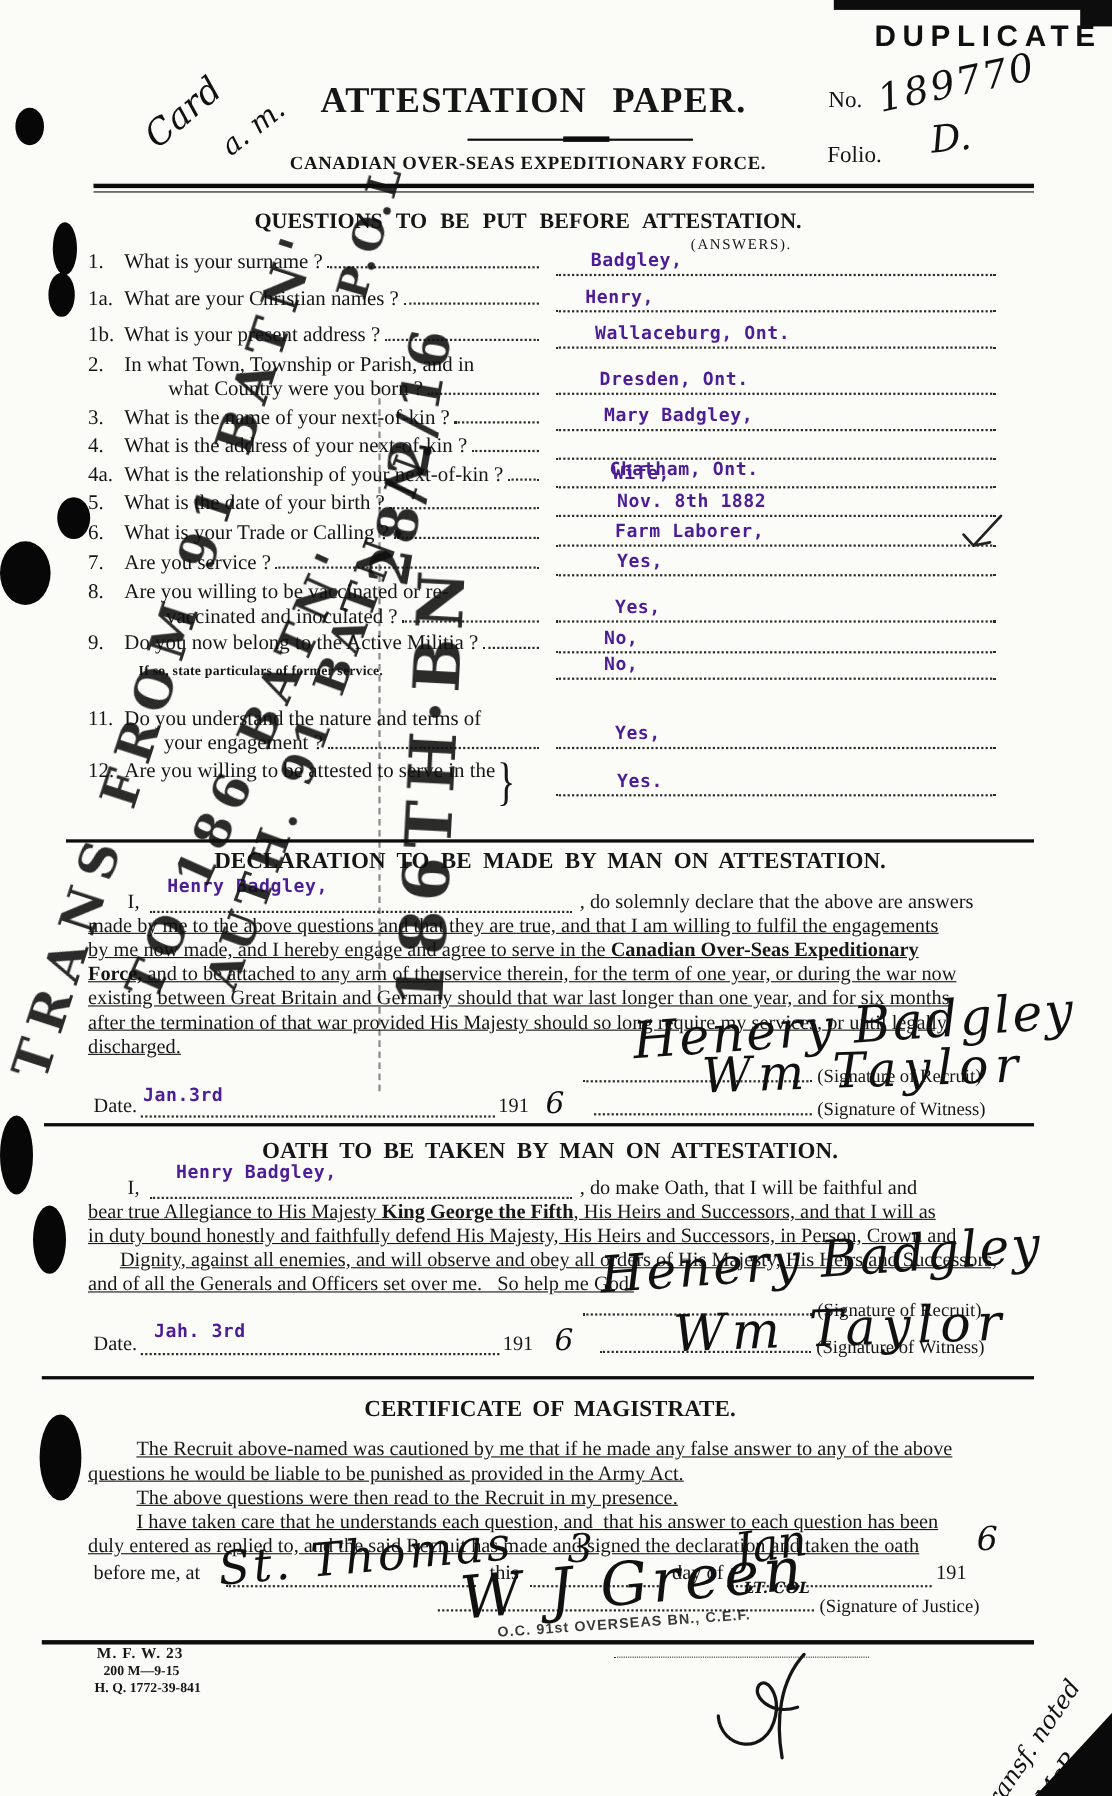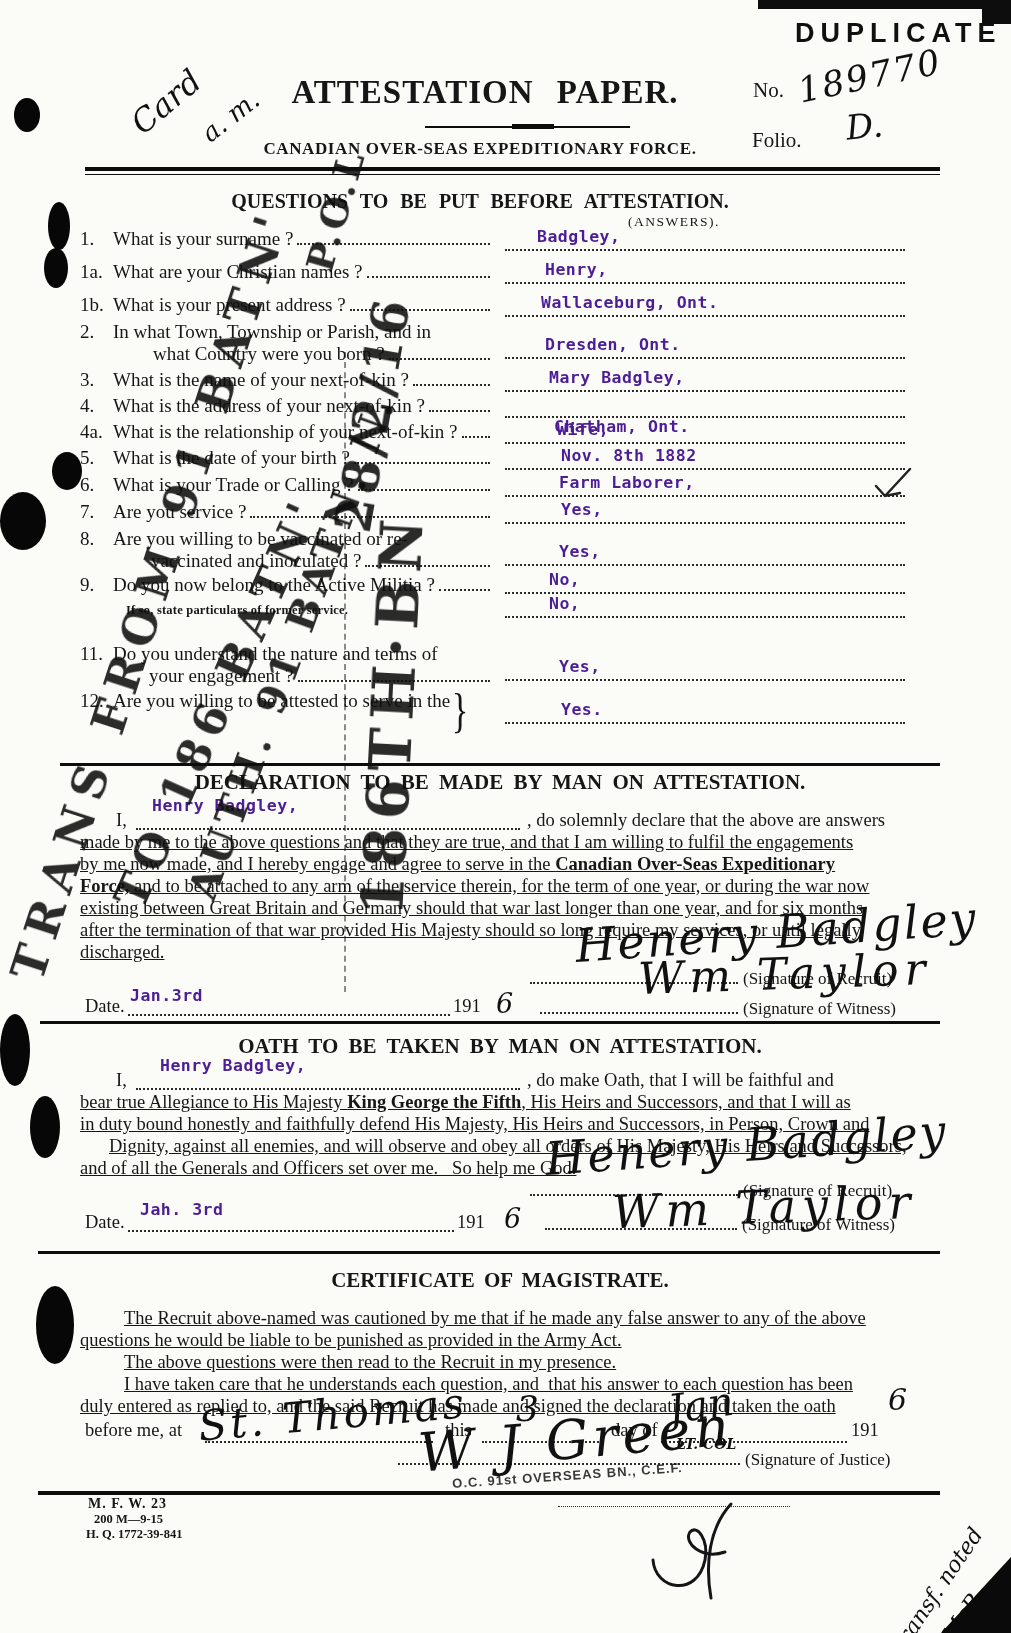--- a/index.html
+++ b/index.html
@@ -303,21 +303,21 @@
       <div class="blob" style="left: 44px; top: 248px; width: 24px; height: 40px;"></div>
       <div class="blob" style="left: 52px; top: 452px; width: 30px; height: 38px;"></div>
       <div class="blob" style="left: 0px; top: 492px; width: 46px; height: 58px;"></div>
       <div class="blob" style="left: 0px; top: 1014px; width: 30px; height: 72px;"></div>
       <div class="blob" style="left: 30px; top: 1096px; width: 30px; height: 62px;"></div>
       <div class="blob" style="left: 36px; top: 1286px; width: 38px; height: 78px;"></div>
     </div>
 <div class="dots-abs" style="left: 505px; top: 249px; width: 400px;"></div>
     <div class="typed z10" style="left: 537px; top: 227px;">Badgley,</div>
     <div class="dots-abs" style="left: 505px; top: 282px; width: 400px;"></div>
-    <div class="typed z10" style="left: 545px; top: 260px;">Henry,</div>
+    <div class="typed z10" style="left: 532px; top: 260px;">Henry,</div>
     <div class="dots-abs" style="left: 505px; top: 315px; width: 400px;"></div>
     <div class="typed z10" style="left: 541px; top: 293px;">Wallaceburg, Ont.</div>
     <div class="dots-abs" style="left: 505px; top: 357px; width: 400px;"></div>
     <div class="typed z10" style="left: 545px; top: 335px;">Dresden, Ont.</div>
     <div class="dots-abs" style="left: 505px; top: 390px; width: 400px;"></div>
     <div class="typed z10" style="left: 549px; top: 368px;">Mary Badgley,</div>
     <div class="dots-abs" style="left: 505px; top: 416px; width: 400px;"></div>
     <div class="typed z10" style="left: 554px; top: 394px; margin-top: 23px;">Chatham, Ont.</div>
     <div class="dots-abs" style="left: 505px; top: 442px; width: 400px;"></div>
     <div class="typed z10" style="left: 557px; top: 420px;">Wife,</div>

